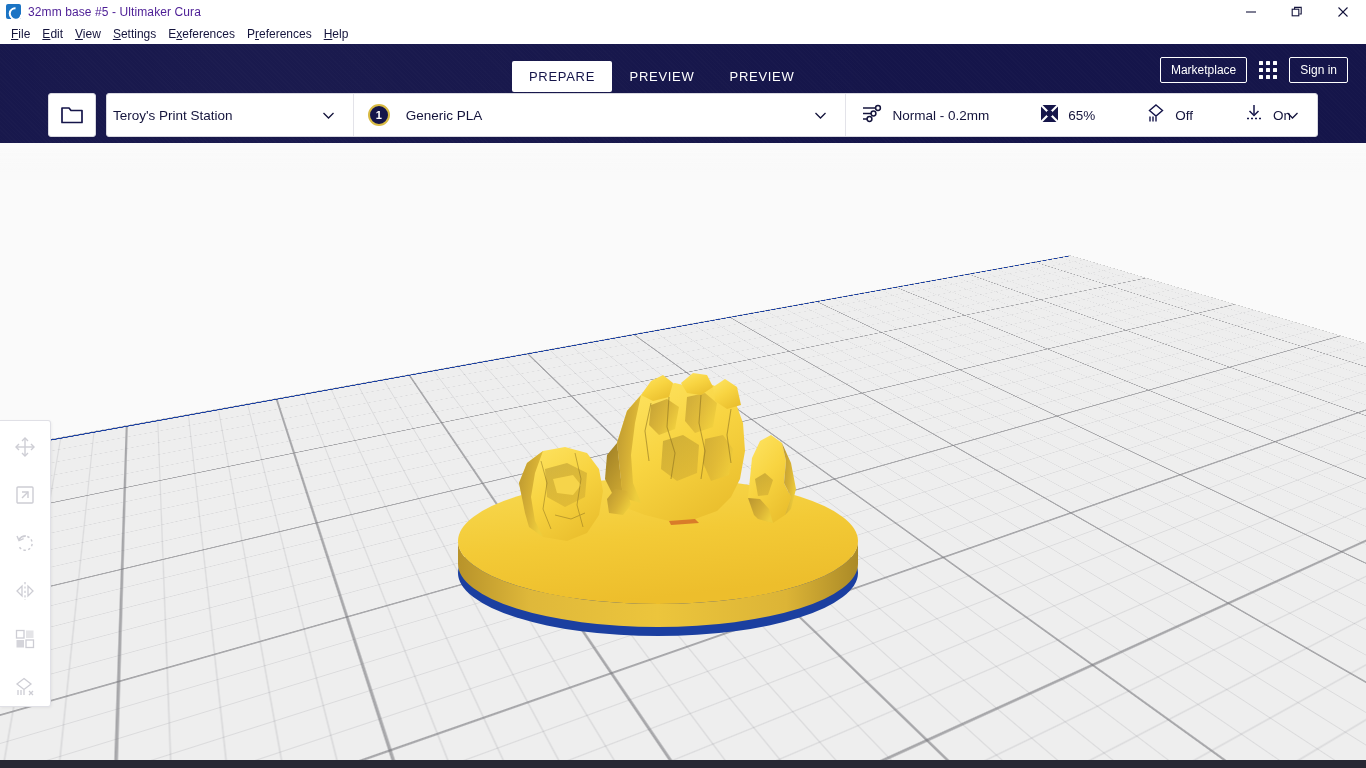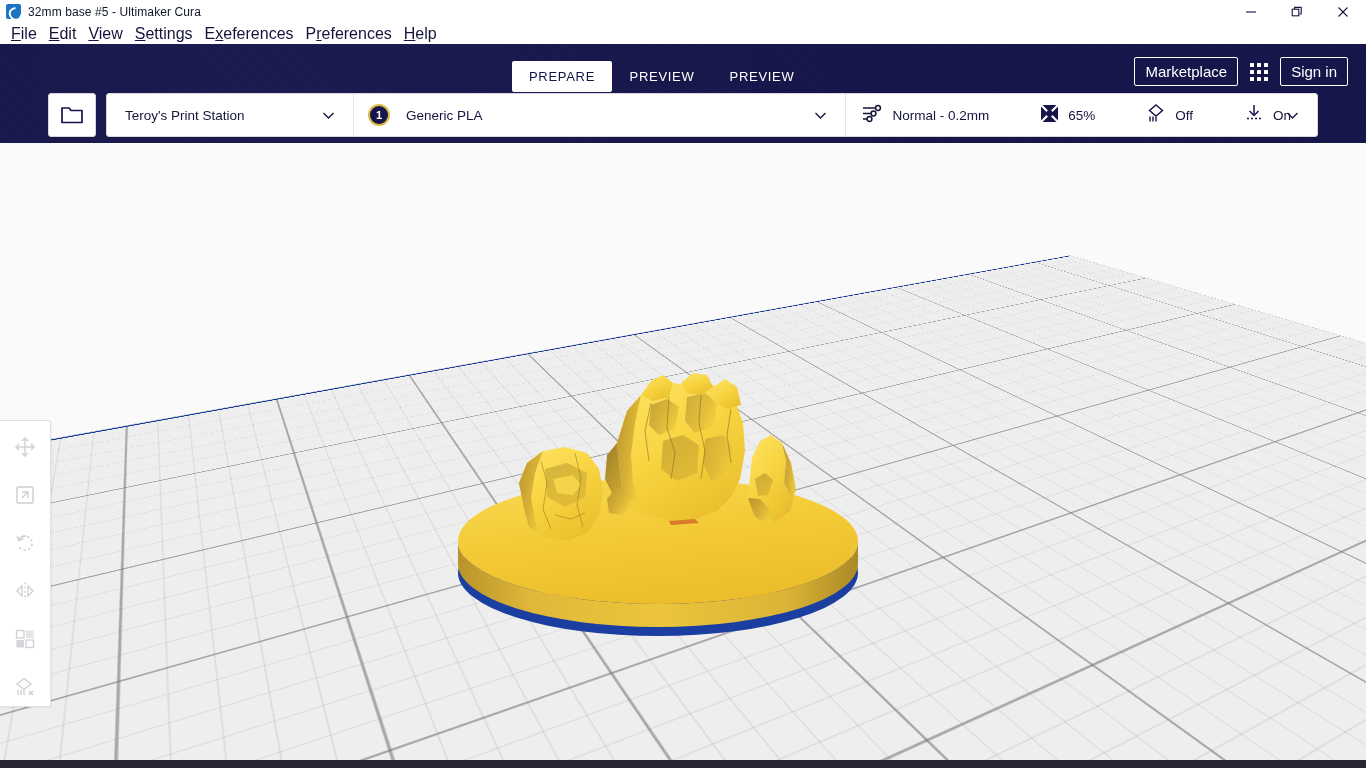--- a/index.html
+++ b/index.html
@@ -20,35 +20,35 @@
     width:15px; height:15px; margin-left:6px; margin-right:7px;
     background:#1b74c4; border-radius:2px; position:relative; flex:none;
   }
   .title-icon::after{
     content:""; position:absolute; left:3px; top:2.5px;
     width:9px; height:10px;
     border:2px solid #ffffff; border-right-color:transparent;
     border-radius:50%;
     transform:rotate(-42deg);
   }
-  .title-text { font-size:12px; color:#0f172a; letter-spacing:0.1px; }
+  .title-text { font-size:12px; color:#4c1d95; letter-spacing:0.1px; }
   .winbtns { position:absolute; right:0; top:0; height:23px; display:flex; }
   .winbtn {
     width:46px; height:23px; display:flex; align-items:center; justify-content:center;
     color:#14143c;
   }
   .winbtn svg { display:block; }
 
   
   .menubar {
     position:absolute; top:23px; left:0; width:1366px; height:21px;
     background:#ffffff; display:flex; align-items:center; padding-left:5px;
   }
   .menu-item {
-    font-size:16px; color:#14143c; padding:2px 6px; white-space:nowrap;
+    font-size:12px; color:#14143c; padding:2px 6px; white-space:nowrap;
   }
   .menu-item u { text-decoration:underline; }
 
   
   .header {
     position:absolute; top:44px; left:0; width:1366px; height:99px;
     background:#15154a;
     background-image:
       radial-gradient(circle at 20% 30%, rgba(255,255,255,0.022) 0%, rgba(255,255,255,0) 60%),
       repeating-linear-gradient(45deg, rgba(255,255,255,0.012) 0 1px, rgba(0,0,0,0) 1px 3px);
@@ -65,40 +65,40 @@
     display:flex; align-items:center; gap:0px;padding-left:12px;
   }
   .nav-tab {
     font-size:13px; letter-spacing:0.7px; color:#ffffff;
     padding:8px 0; width:100px; text-align:center; border-radius:2px;
   }
   .nav-tab.active { background:#ffffff; color:#15154a; }
 
   .hdr-right { position:absolute; right:18px; top:13px; display:flex; align-items:center; gap:12px; }
   .btn-outline {
-    border:1px solid #ffffff; color:#ffffff; font-size:15px;
+    border:1px solid #ffffff; color:#ffffff; font-size:12px;
     padding:5px 10px; border-radius:2px; background:transparent; white-space:nowrap;
   }
   .grid-dots { display:grid; grid-template-columns:repeat(3,4px); grid-gap:3px; }
   .grid-dots i { width:4px; height:4px; background:#ffffff; display:block; border-radius:0.5px; }
 
   
   .openfile-btn {
     position:absolute; left:48px; top:93px; width:48px; height:44px;
     background:#ffffff; border:1px solid #d8d8e0; border-radius:3px;
     display:flex; align-items:center; justify-content:center;
     box-shadow:0 1px 2px rgba(0,0,0,0.07);
   }
   .cfg-bar {
     position:absolute; left:106px; top:93px; width:1212px; height:44px;
     background:#ffffff; border:1px solid #d8d8e0; border-radius:3px; display:flex;
     box-shadow:0 1px 2px rgba(0,0,0,0.07);
   }
   .cfg-cell { display:flex; align-items:center; height:100%; position:relative; }
-  .cfg-printer { width:252px; padding-left:18px; }
+  .cfg-printer { width:252px; padding-left:6px; }
   .cfg-material { width:505px; padding-left:14px; border-left:1px solid #e3e3e9; }
   .cfg-profile { flex:1; padding-left:16px; border-left:1px solid #e3e3e9;gap:25px; }
   .cfg-label { font-size:13.5px; color:#14143c; white-space:nowrap; }
   .cfg-chev { position:absolute; right:18px; top:50%; transform:translateY(-50%); }
 
   .extruder-badge {
     width:22px; height:22px; border-radius:50%;
     background:#15154a; border:2.5px solid #d9bb45;
     display:flex; align-items:center; justify-content:center;
     color:#ffffff; font-size:11px; font-weight:700; margin-right:16px; flex:none;

